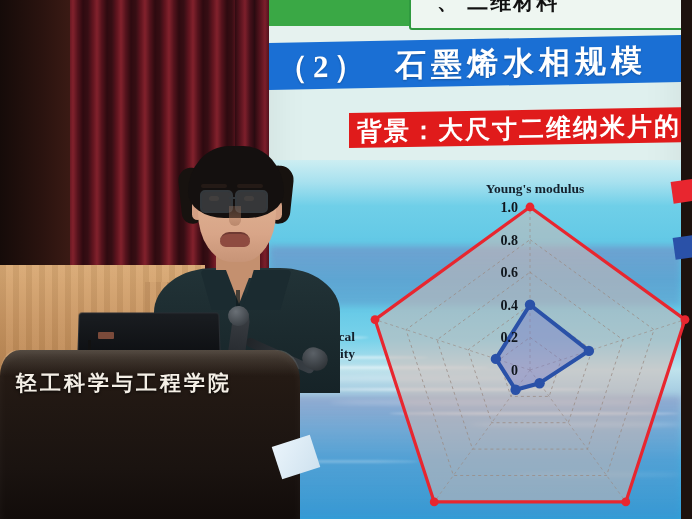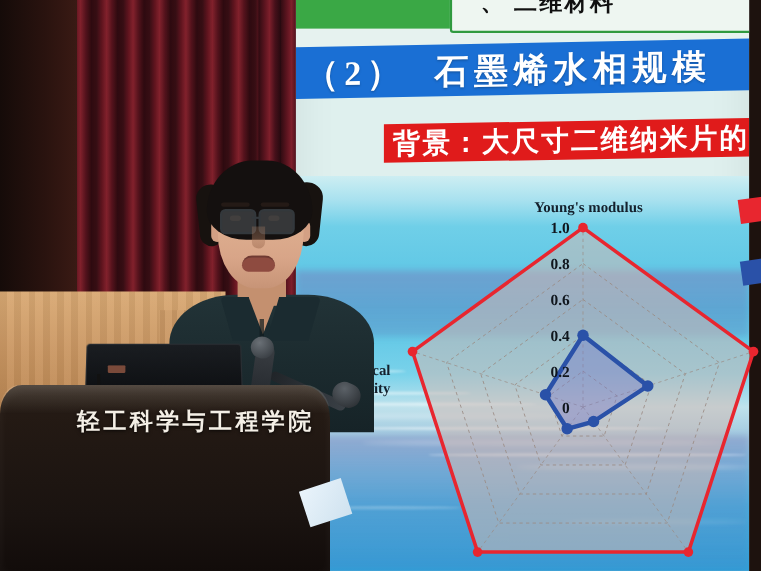--- a/index.html
+++ b/index.html
@@ -208,21 +208,21 @@
     box-shadow:inset 0 4px 10px rgba(255,255,255,.05);
   }
   #podium-sheen{
     left:0;top:350px;width:300px;height:26px;
     background:linear-gradient(180deg,rgba(255,235,210,.22),rgba(255,255,255,0));
     border-radius:20px 26px 0 0/26px 30px 0 0;
   }
   #podium-text{
     left:16px;top:366px;width:270px;height:70px;color:#f4efe6;
     font-family:"Liberation Serif",serif;font-size:21px;font-weight:700;
-    letter-spacing:3px;line-height:34px;text-align:right;
+    letter-spacing:3px;line-height:34px;text-align:left;
     text-shadow:0 1px 3px rgba(0,0,0,.8);
   }
   #podium-text div{white-space:nowrap;}
   #podium-text .l2{padding-left:10px;letter-spacing:9px;}
   .laptop{
     position:absolute;left:78px;top:312px;width:140px;height:44px;
     background:linear-gradient(180deg,#1a1d21,#0d0f12);
     transform:perspective(300px) rotateX(8deg);border-radius:3px;
     border:1px solid #2a2e33;
   }

